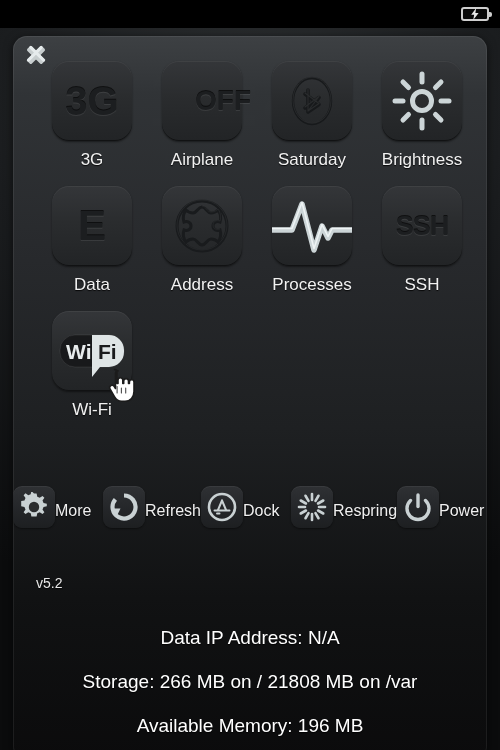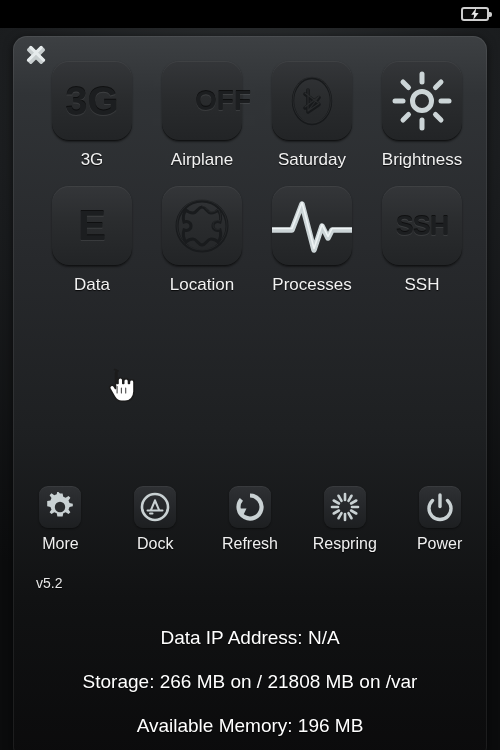--- a/index.html
+++ b/index.html
@@ -179,21 +179,21 @@
   #action-row {
     position: absolute;
     left: 0;
     top: 450px;
     width: 474px;
     display: flex;
   }
   .action-cell {
     flex: 1;
     display: flex;
-    flex-direction: column;
+    flex-direction: row;
     align-items: center;
   }
   .action-tile {
     width: 42px; height: 42px;
     border-radius: 9px;
     background: linear-gradient(180deg, #2f3134 0%, #25272a 50%, #1d1f21 100%);
     box-shadow:
       0 1px 0 rgba(255,255,255,0.05) inset,
       0 1px 2px rgba(0,0,0,0.45);
     display: flex;
@@ -362,21 +362,21 @@
                        C 16 16 18 18 22 18
                        C 26 18 27 12 31 12 Z" fill="none" stroke="#191b1d" stroke-width="3"></path>
               <path d="M31 11
                        C 35 11 36 17 40 17
                        C 44 17 46 15 47 14
                        C 50 18 50 23 49 26
                        C 46 25 42 26 42 30
                        C 42 34 46 35 49 34" fill="none" stroke="rgba(255,255,255,0.055)" stroke-width="1"></path>
             </svg>
           </div>
-          <div class="tile-label">Location</div>
+          <div class="tile-label">Address</div>
         </div>
 
         <div class="toggle-cell">
           <div class="tile clip">
             <svg width="92" height="76" viewBox="0 0 92 76" style="position:absolute;left:-6px;top:2px;">
               <path d="M0 42 L26 42 L36 16 L48 62 L56 38 L62 50 L66 42 L92 42" fill="none" stroke="#ccd5d7" stroke-width="5.5" stroke-linejoin="round" stroke-linecap="butt"></path>
               <path d="M0 40.5 L26 40.5 L36 14.5 L48 60.5 L56 36.5 L62 48.5 L66 40.5 L92 40.5" fill="none" stroke="#eef3f4" stroke-width="1.6" stroke-linejoin="round" stroke-linecap="butt"></path>
             </svg>
           </div>
           <div class="tile-label">Processes</div>
@@ -385,64 +385,75 @@
         <div class="toggle-cell">
           <div class="tile">
             <span class="emboss emboss-ssh">SSH</span>
           </div>
           <div class="tile-label">SSH</div>
         </div>
       </div>
 
       <div class="grid-row">
 
+        <div class="toggle-cell">
+          <div class="tile clip">
+            <svg width="80" height="80" viewBox="0 0 80 80">
+              <rect x="8" y="24" width="64" height="32" rx="15" fill="#18191b" stroke="rgba(255,255,255,0.08)" stroke-width="1"></rect>
+              <path d="M40 24 H57 A15 15 0 0 1 72 39 V41 A15 15 0 0 1 57 56 H48 L40 66 Z" fill="#dfe5e6"></path>
+              <text x="14" y="48" font-family="'Liberation Sans', sans-serif" font-size="21" font-weight="bold" fill="#e8eced">Wi</text>
+              <text x="46" y="48" font-family="'Liberation Sans', sans-serif" font-size="21" font-weight="bold" fill="#1a1b1d">Fi</text>
+            </svg>
+          </div>
+          <div class="tile-label">Wi-Fi</div>
+        </div>
 
         <div class="toggle-cell"></div>
         <div class="toggle-cell"></div>
         <div class="toggle-cell"></div>
       </div>
     </div>
 
     <div id="action-row">
 
       <div class="action-cell">
         <div class="action-tile">
           <svg width="30" height="30" viewBox="0 0 30 30">
             <g fill="#c9d1d3">
               <path d="M15 1.5 l2.6 0 0.7 3.3 a10.5 10.5 0 0 1 2.4 1 l2.8-1.9 1.9 1.9 -1.9 2.8 a10.5 10.5 0 0 1 1 2.4 l3.3 0.7 0 2.6 -3.3 0.7 a10.5 10.5 0 0 1 -1 2.4 l1.9 2.8 -1.9 1.9 -2.8-1.9 a10.5 10.5 0 0 1 -2.4 1 l-0.7 3.3 -2.6 0 -2.6 0 -0.7-3.3 a10.5 10.5 0 0 1 -2.4-1 l-2.8 1.9 -1.9-1.9 1.9-2.8 a10.5 10.5 0 0 1 -1-2.4 l-3.3-0.7 0-2.6 0-2.6 3.3-0.7 a10.5 10.5 0 0 1 1-2.4 l-1.9-2.8 1.9-1.9 2.8 1.9 a10.5 10.5 0 0 1 2.4-1 l0.7-3.3 z"></path>
             </g>
             <circle cx="15" cy="15" r="5.2" fill="#2a2c2e"></circle>
           </svg>
         </div>
         <div class="action-label">More</div>
+      </div>
+
+      <div class="action-cell">
+        <div class="action-tile">
+          <svg width="30" height="30" viewBox="0 0 30 30">
+            <path d="M15 3.5 a11.5 11.5 0 1 1 -8.6 3.9" fill="none" stroke="#c9d1d3" stroke-width="4.2" stroke-linecap="butt"></path>
+            <polygon points="3.4,16.5 11.5,16.5 7.4,25" fill="#c9d1d3"></polygon>
+          </svg>
+        </div>
+        <div class="action-label">Refresh</div>
       </div>
 
       <div class="action-cell">
         <div class="action-tile">
           <svg width="30" height="30" viewBox="0 0 30 30">
             <circle cx="15" cy="15" r="13" fill="none" stroke="#c9d1d3" stroke-width="2.6"></circle>
             <g stroke="#c9d1d3" stroke-width="2" stroke-linecap="round">
               <line x1="7.5" y1="18.5" x2="22.5" y2="18.5"></line>
               <line x1="11" y1="18" x2="15" y2="8.5"></line>
               <line x1="19" y1="18" x2="15" y2="8.5"></line>
               <line x1="12.5" y1="21.5" x2="10" y2="21.5"></line>
             </g>
           </svg>
         </div>
         <div class="action-label">Dock</div>
-      </div>
-
-      <div class="action-cell">
-        <div class="action-tile">
-          <svg width="30" height="30" viewBox="0 0 30 30">
-            <path d="M15 3.5 a11.5 11.5 0 1 1 -8.6 3.9" fill="none" stroke="#c9d1d3" stroke-width="4.2" stroke-linecap="butt"></path>
-            <polygon points="3.4,16.5 11.5,16.5 7.4,25" fill="#c9d1d3"></polygon>
-          </svg>
-        </div>
-        <div class="action-label">Refresh</div>
       </div>
 
       <div class="action-cell">
         <div class="action-tile">
           <svg width="30" height="30" viewBox="0 0 30 30">
             <g stroke="#c9d1d3" stroke-width="2.6" stroke-linecap="round">
               <line x1="15" y1="2" x2="15" y2="8" transform="rotate(0 15 15)"></line>
               <line x1="15" y1="2" x2="15" y2="8" transform="rotate(30 15 15)"></line>
               <line x1="15" y1="2" x2="15" y2="8" transform="rotate(60 15 15)"></line>
               <line x1="15" y1="2" x2="15" y2="8" transform="rotate(90 15 15)"></line>

